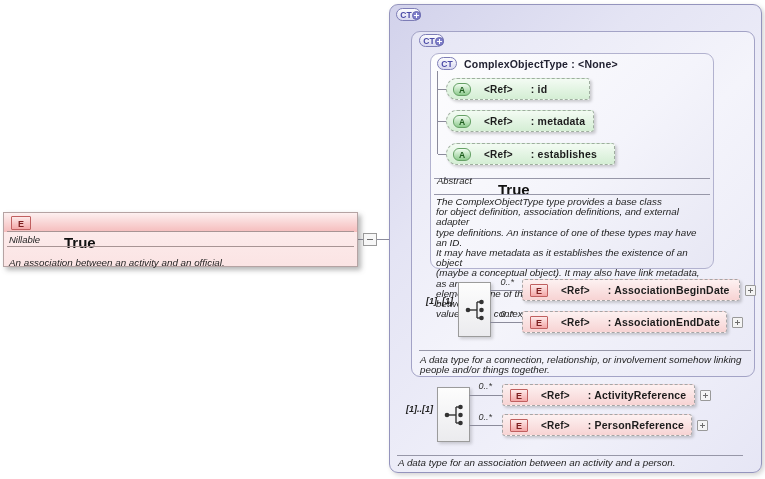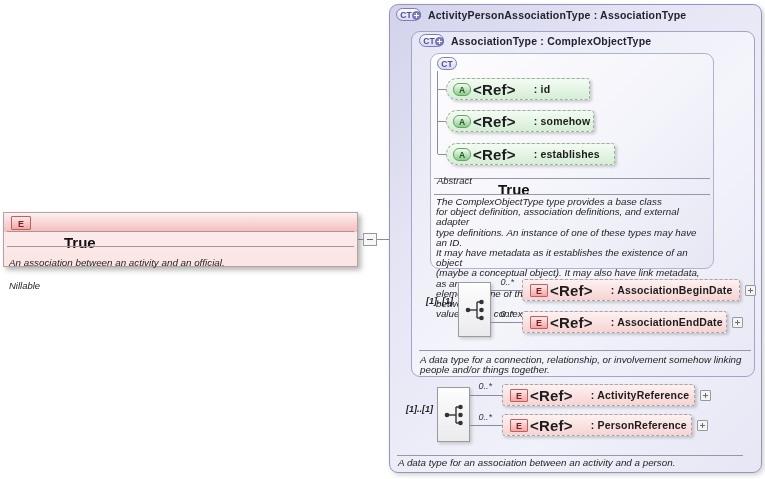--- a/index.html
+++ b/index.html
@@ -65,21 +65,21 @@
     box-shadow:2px 2px 3px rgba(0,0,0,0.18);
   }
   .elem{
     border:1px dashed #a5a5a5;border-radius:3px;
     background:linear-gradient(#fdf1f1,#f7d3d3);
   }
   .attr{
     border:1px dashed #9fae9f;border-radius:11px 3px 3px 11px;
     background:linear-gradient(#f3fbf3,#d4eed4);
   }
-  .row-ref{font-weight:bold;font-size:15px;letter-spacing:0.2px;margin-left:2px;color:#1c1c1c;}
+  .row-ref{font-weight:bold;font-size:10px;letter-spacing:0.2px;margin-left:13px;color:#1c1c1c;}
   .row-name{font-weight:bold;font-size:10.5px;letter-spacing:0.2px;margin-left:18px;color:#1c1c1c;}
   .elem .badge-e{margin-left:7px;}
   .attr .badge-a{margin-left:6px;}
   
   .leftbox{
     position:absolute;left:3px;top:212px;width:355px;height:55px;box-sizing:border-box;
     border:1px solid #b5a3a3;background:linear-gradient(#fdeeee,#fbe4e4);
     box-shadow:3px 3px 5px rgba(90,90,90,0.45);
   }
   .leftbox .hrow{position:absolute;left:0;top:0;width:100%;height:19px;display:flex;align-items:center;gap:8px;
@@ -127,53 +127,52 @@
 <div class="line" style="left:400px;top:239px;width:1px;height:177px;"></div>
 <div class="line" style="left:400px;top:309px;width:58px;height:1px;"></div>
 <div class="line" style="left:400px;top:415px;width:37px;height:1px;"></div>
 
 <div class="panel panel-outer"></div>
 <div class="panel-hdr" style="left:396px;top:8px;">
   <span class="badge-ct plus">
     <span>CT</span>
     <span class="ctplus"></span>
   </span>
-  <span class="hdr-title">ActivityPersonAssociationType : AssociationType</span>
 </div>
 
 <div class="panel panel-base"></div>
 <div class="panel-hdr" style="left:419px;top:34px;">
   <span class="badge-ct plus">
     <span>CT</span>
     <span class="ctplus"></span>
   </span>
-  <span class="hdr-title">AssociationType : ComplexObjectType</span>
 </div>
 
 <div class="panel panel-cxot"></div>
 <div class="panel-hdr" style="left:437px;top:57px;">
   <span class="badge-ct plain">
     <span>CT</span>
   </span>
+  <span class="hdr-title">ComplexObjectType : &lt;None&gt;</span>
 </div>
 
 <div class="line" style="left:437px;top:71px;width:1px;height:83px;"></div>
 <div class="line" style="left:438px;top:89px;width:8px;height:1px;"></div>
 <div class="line" style="left:438px;top:121px;width:8px;height:1px;"></div>
 <div class="line" style="left:438px;top:154px;width:8px;height:1px;"></div>
 
 <div class="attr" style="left:446px;top:78px;width:144px;">
   <span class="badge-a">A</span>
   <span class="row-ref">&lt;Ref&gt;</span>
   <span class="row-name">: id</span>
 </div>
 <div class="attr" style="left:446px;top:110px;width:148px;">
   <span class="badge-a">A</span>
   <span class="row-ref">&lt;Ref&gt;</span>
-  <span class="row-name">: somehow</span>
+  <span class="row-name">: metadata</span>
 </div>
 <div class="attr" style="left:446px;top:143px;width:169px;">
   <span class="badge-a">A</span>
   <span class="row-ref">&lt;Ref&gt;</span>
   <span class="row-name">: establishes</span>
 </div>
 
 <div class="sep" style="left:434px;top:178px;width:276px;"></div>
 <span class="prop-label abs" style="left:437px;top:175px;">Abstract</span>
 <span class="prop-value abs" style="left:484px;top:181px;">True</span>
@@ -256,18 +255,18 @@
 
 <div class="sep" style="left:397px;top:455px;width:346px;"></div>
 <div class="ann" style="left:398px;top:458px;width:350px;">A data type for an association between an activity and a person.</div>
 
 <div class="leftbox">
   <div class="hrow">
     <span class="badge-e">E</span>
   </div>
 </div>
 <div class="sep" style="left:7px;top:231px;width:347px;background:#a89494;"></div>
-<span class="prop-label abs" style="left:9px;top:234px;margin-top:46px;">Nillable</span>
+<span class="prop-label abs" style="left:9px;top:234px;">Nillable</span>
 <span class="prop-value abs" style="left:50px;top:234px;">True</span>
 <div class="sep" style="left:7px;top:246px;width:347px;background:#a89494;"></div>
 <div class="ann" style="left:9px;top:258px;width:340px;">An association between an activity and an official.</div>
 
 <div class="minusbox"></div>
 
 </body></html>

